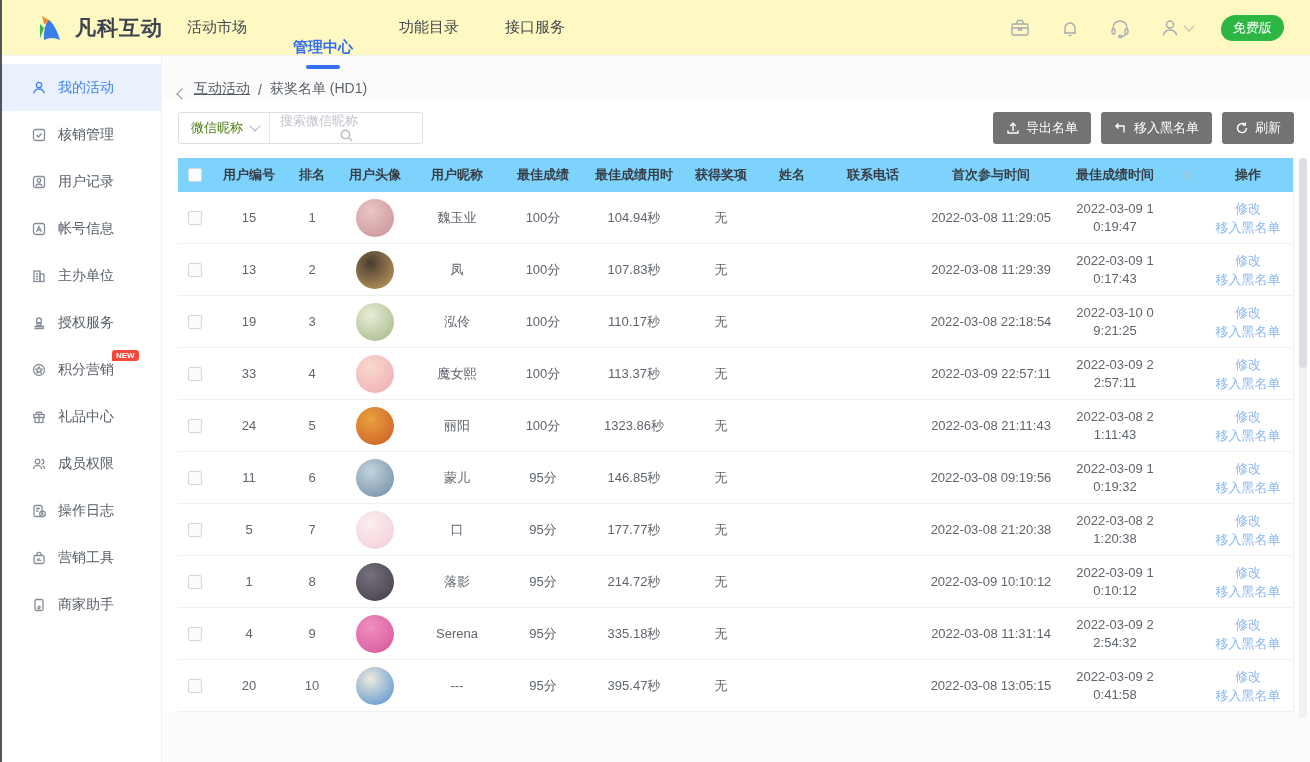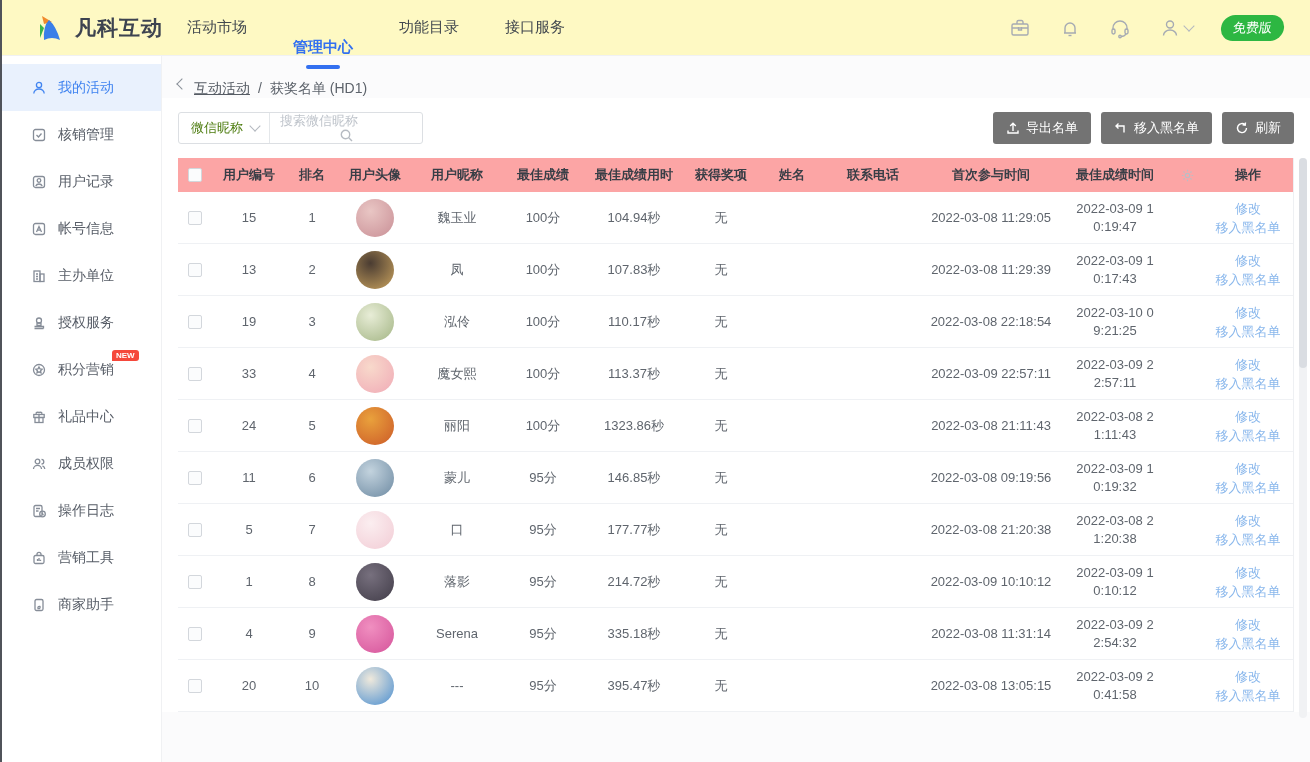--- a/index.html
+++ b/index.html
@@ -37,21 +37,21 @@
     font-size:14px; color:#565c66; cursor:pointer; position:relative; }
   .side-item svg { stroke:#868d98; margin-right:11px; flex:0 0 auto; }
   .side-item.active { background:#e9f1fd; color:#4184f0; }
   .side-item.active svg { stroke:#4184f0; }
   .new-badge { position:absolute; left:110px; top:4px; background:#f5483b; color:#fff;
     font-size:8px; font-weight:700; padding:1px 4px; border-radius:3px 3px 3px 0; }
 
   .main { flex:1; background:#fbfbfc; padding:0 16px; position:relative; }
 
   
-  .crumb { display:flex; align-items:flex-start; margin-top:24px; font-size:14px; color:#5d636b; gap:8px; }
+  .crumb { display:flex; align-items:flex-end; margin-top:24px; font-size:14px; color:#5d636b; gap:8px; }
   .back-arrow { width:8px; height:8px; border-left:1.5px solid #8a9099; border-bottom:1.5px solid #8a9099;
     transform:rotate(45deg); cursor:pointer; }
   .crumb-link { text-decoration:underline; cursor:pointer; color:#565c64; }
   .crumb-sep,.crumb-cur { color:#5d636b; }
 
   
   .tabs { display:flex; gap:36px; margin-top:24px; border-bottom:1px solid #e9ebee; }
   .tab { font-size:14px; color:#3c424a; padding:6px 2px 13px; cursor:pointer; position:relative;
     display:flex; align-items:center; gap:5px; }
   .tab.active { color:#4486f5; }
@@ -70,21 +70,21 @@
   .filter-input input { border:none; outline:none; width:100%; font-size:13px; color:#333;
     font-family:inherit; }
   .filter-input input::placeholder { color:#bfc4cb; }
   .toolbar-btns { margin-left:auto; display:flex; gap:10px; }
   .btn { height:32px; background:#737373; color:#fff; font-size:13px; border:none; border-radius:3px;
     padding:0 13px; display:flex; align-items:center; gap:6px; cursor:pointer; font-family:inherit; }
   .btn svg { stroke:#fff; }
 
   
   .table-wrap { margin-top:14px; position:relative; border-right:1px solid #eef0f3; }
-  .thead { display:flex; align-items:center; height:34px; background:#fca5a5; font-size:13px;
+  .thead { display:flex; align-items:center; height:34px; background:#7dd3fc; font-size:13px;
     font-weight:700; color:#383e46; }
   .trow { display:flex; align-items:center; height:52px; border-bottom:1px solid #eff1f4;
     font-size:13px; color:#5f656d; background:#fff; }
   .cell { text-align:center; display:flex; align-items:center; justify-content:center;
     flex-direction:column; line-height:18px; }
   .c-check{width:34px;} .c-id{width:74px;} .c-rank{width:52px;} .c-avatar{width:74px;}
   .c-nick{width:90px;} .c-score{width:82px;} .c-time{width:100px;} .c-prize{width:74px;}
   .c-name{width:68px;} .c-phone{width:94px;} .c-first{width:142px;} .c-best{width:106px;}
   .c-gear{width:38px;} .c-actions{width:84px;}
   .checkbox { width:14px; height:14px; border:1px solid #d3d7dc; border-radius:2px;

